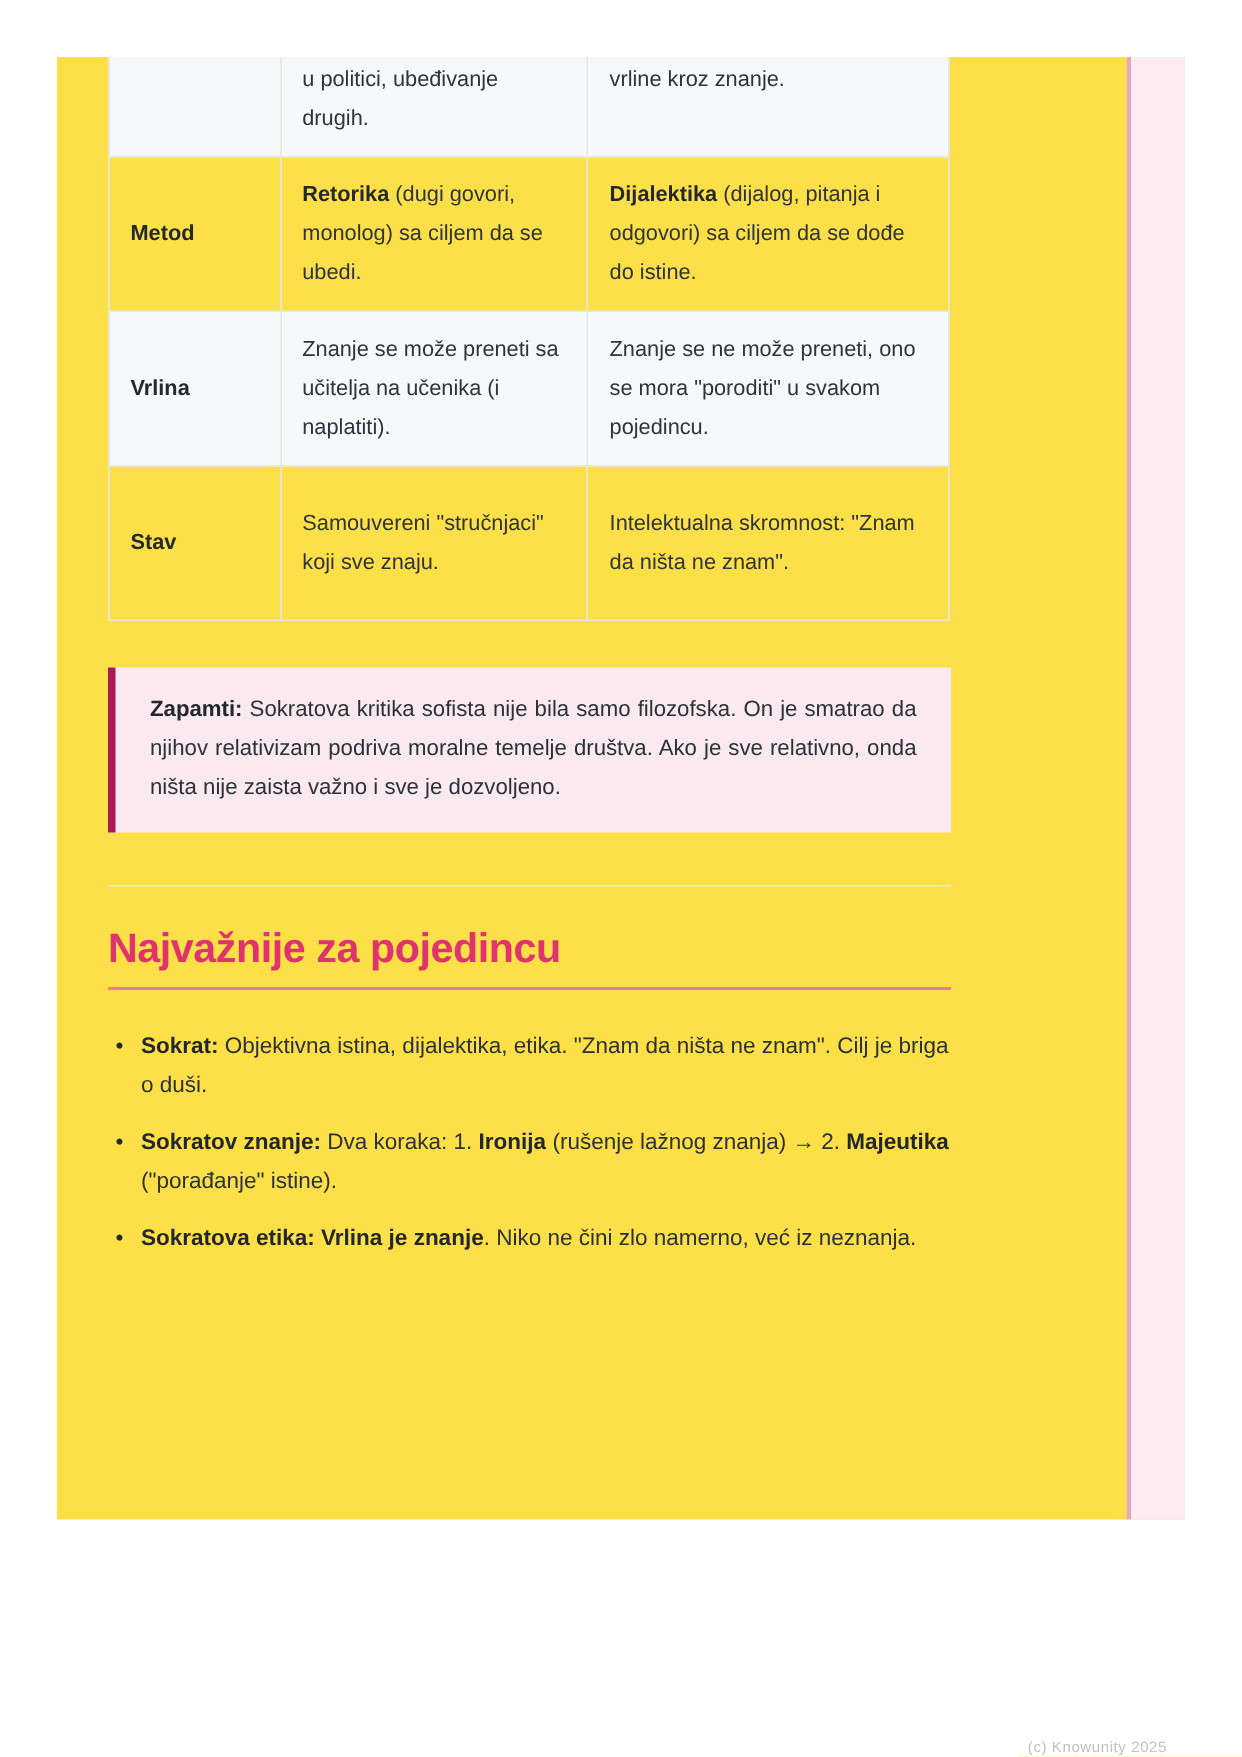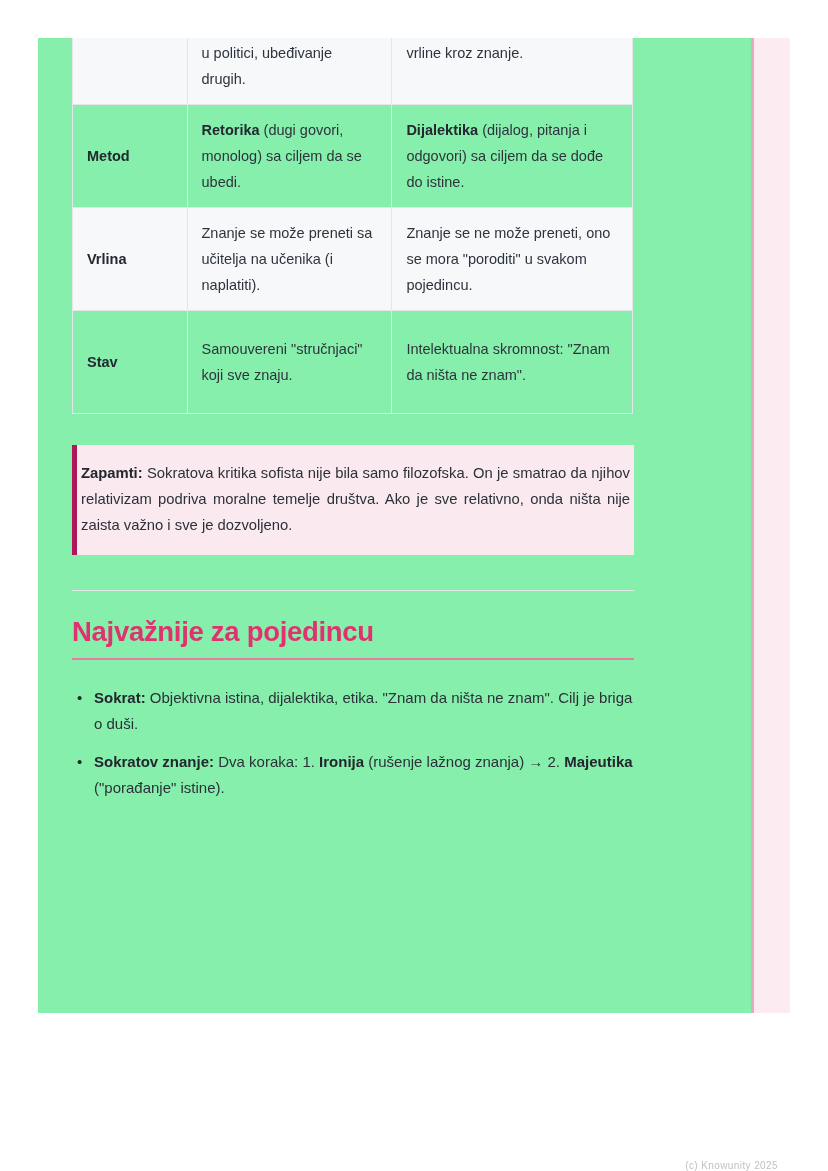--- a/index.html
+++ b/index.html
@@ -1,40 +1,40 @@
 <!DOCTYPE html>
 <html><head>
 <meta charset="utf-8">
 <style>
   * { margin:0; padding:0; box-sizing:border-box; }
   html,body { width:828px; height:1171px; background:#ffffff;
     font-family:"Liberation Sans", sans-serif; color:#2e343d; overflow:hidden; position:relative; }
 
   .page { position:absolute; left:38px; top:38px; width:752px; height:975px;
-    background:#86efac; }
+    background:#fde047; }
 
   .accent-strip { position:absolute; right:0; top:0; width:39px; height:100%;
     background:#fcebf0; border-left:3px solid #e6a9bc; }
 
   .content { position:absolute; left:34px; top:0; width:562px; }
 
   table.compare { width:561px; border-collapse:collapse; table-layout:fixed; }
   table.compare td { border:1px solid #e4e7ea; padding:12px 14px;
     font-size:14.5px; line-height:26px; vertical-align:middle; }
   table.compare tr.row-alt td { background:#f6f8fa; }
   table.compare td.col-label { width:109px; font-weight:bold; color:#23292f; }
   table.compare td.col-a { width:195px; }
   table.compare td.col-b { width:229px; }
   table.compare tr.row-cut td { border-top:none; vertical-align:top; padding-top:2px; height:66px; }
   table.compare tr.row-body td { height:103px; }
   table.compare b { color:#23292f; }
 
   .note-box { margin-top:31px; width:562px; min-height:110px;
     background:#fae9ee; border-left:5px solid #b01758;
-    padding:15px 4px; font-size:14.8px; line-height:26px; text-align:justify; color:#2b3138; }
+    padding:15px 23px; font-size:14.8px; line-height:26px; text-align:justify; color:#2b3138; }
   .note-box b { color:#22272d; }
 
   .divider { margin-top:35px; width:562px; height:1px; background:#e5e6e7; }
 
   .section-heading { margin-top:25px; font-size:27.5px; font-weight:bold;
     color:#e0326e; letter-spacing:-0.3px; }
 
   .heading-underline { margin-top:10px; width:562px; height:2px; background:#ea7aa5; }
 
   ul.takeaways { margin-top:25px; list-style:none; width:562px; }
@@ -84,18 +84,19 @@
     <div class="note-box"><b>Zapamti:</b> Sokratova kritika sofista nije bila samo filozofska. On je smatrao da njihov relativizam podriva moralne temelje društva. Ako je sve relativno, onda ništa nije zaista važno i sve je dozvoljeno.</div>
 
     <div class="divider"></div>
 
     <h1 class="section-heading">Najvažnije za pojedincu</h1>
     <div class="heading-underline"></div>
 
     <ul class="takeaways">
       <li><b>Sokrat:</b> Objektivna istina, dijalektika, etika. "Znam da ništa ne znam". Cilj je briga o duši.</li>
       <li><b>Sokratov znanje:</b> Dva koraka: 1. <b>Ironija</b> (rušenje lažnog znanja) → 2. <b>Majeutika</b> ("porađanje" istine).</li>
+      <li><b>Sokratova etika: Vrlina je znanje</b>. Niko ne čini zlo namerno, već iz neznanja.</li>
     </ul>
 
   </div>
 </div>
 
 <div class="footer-credit">(c) Knowunity 2025</div>
 
 </body></html>

